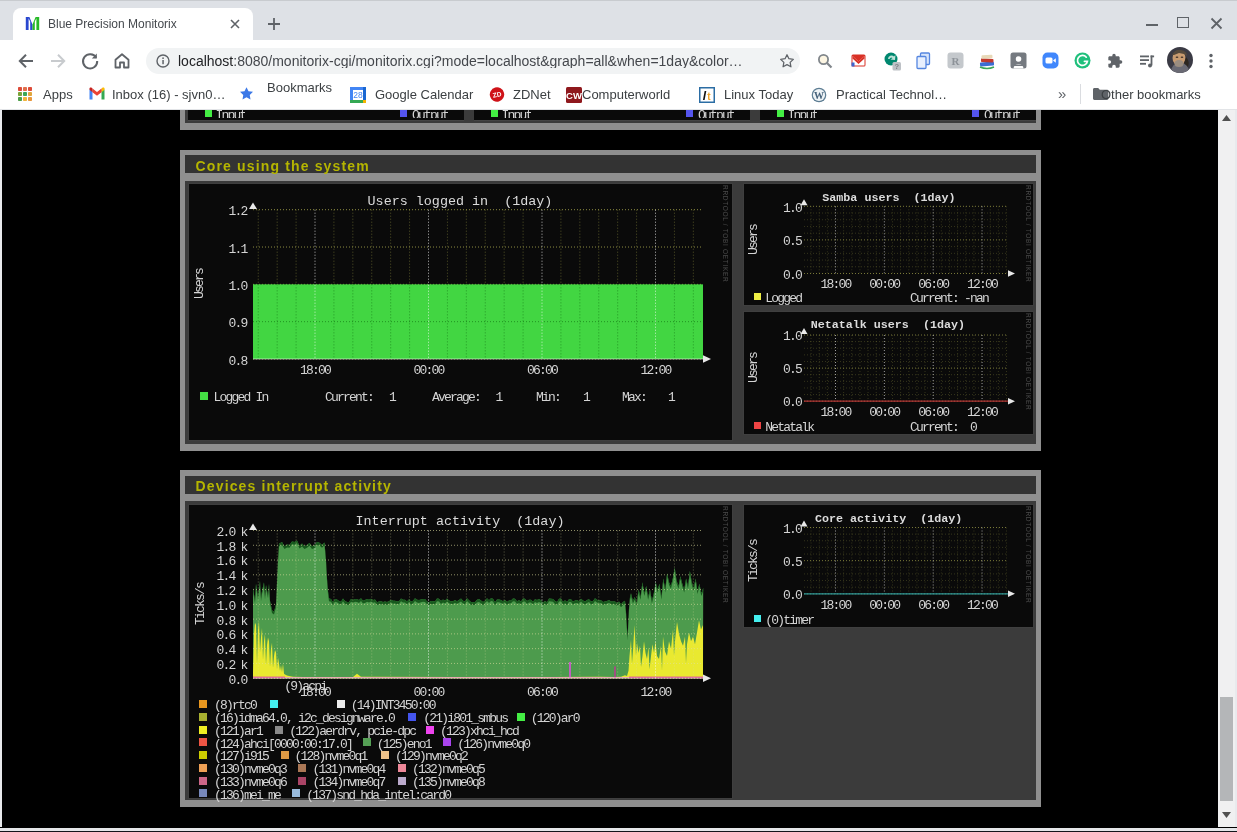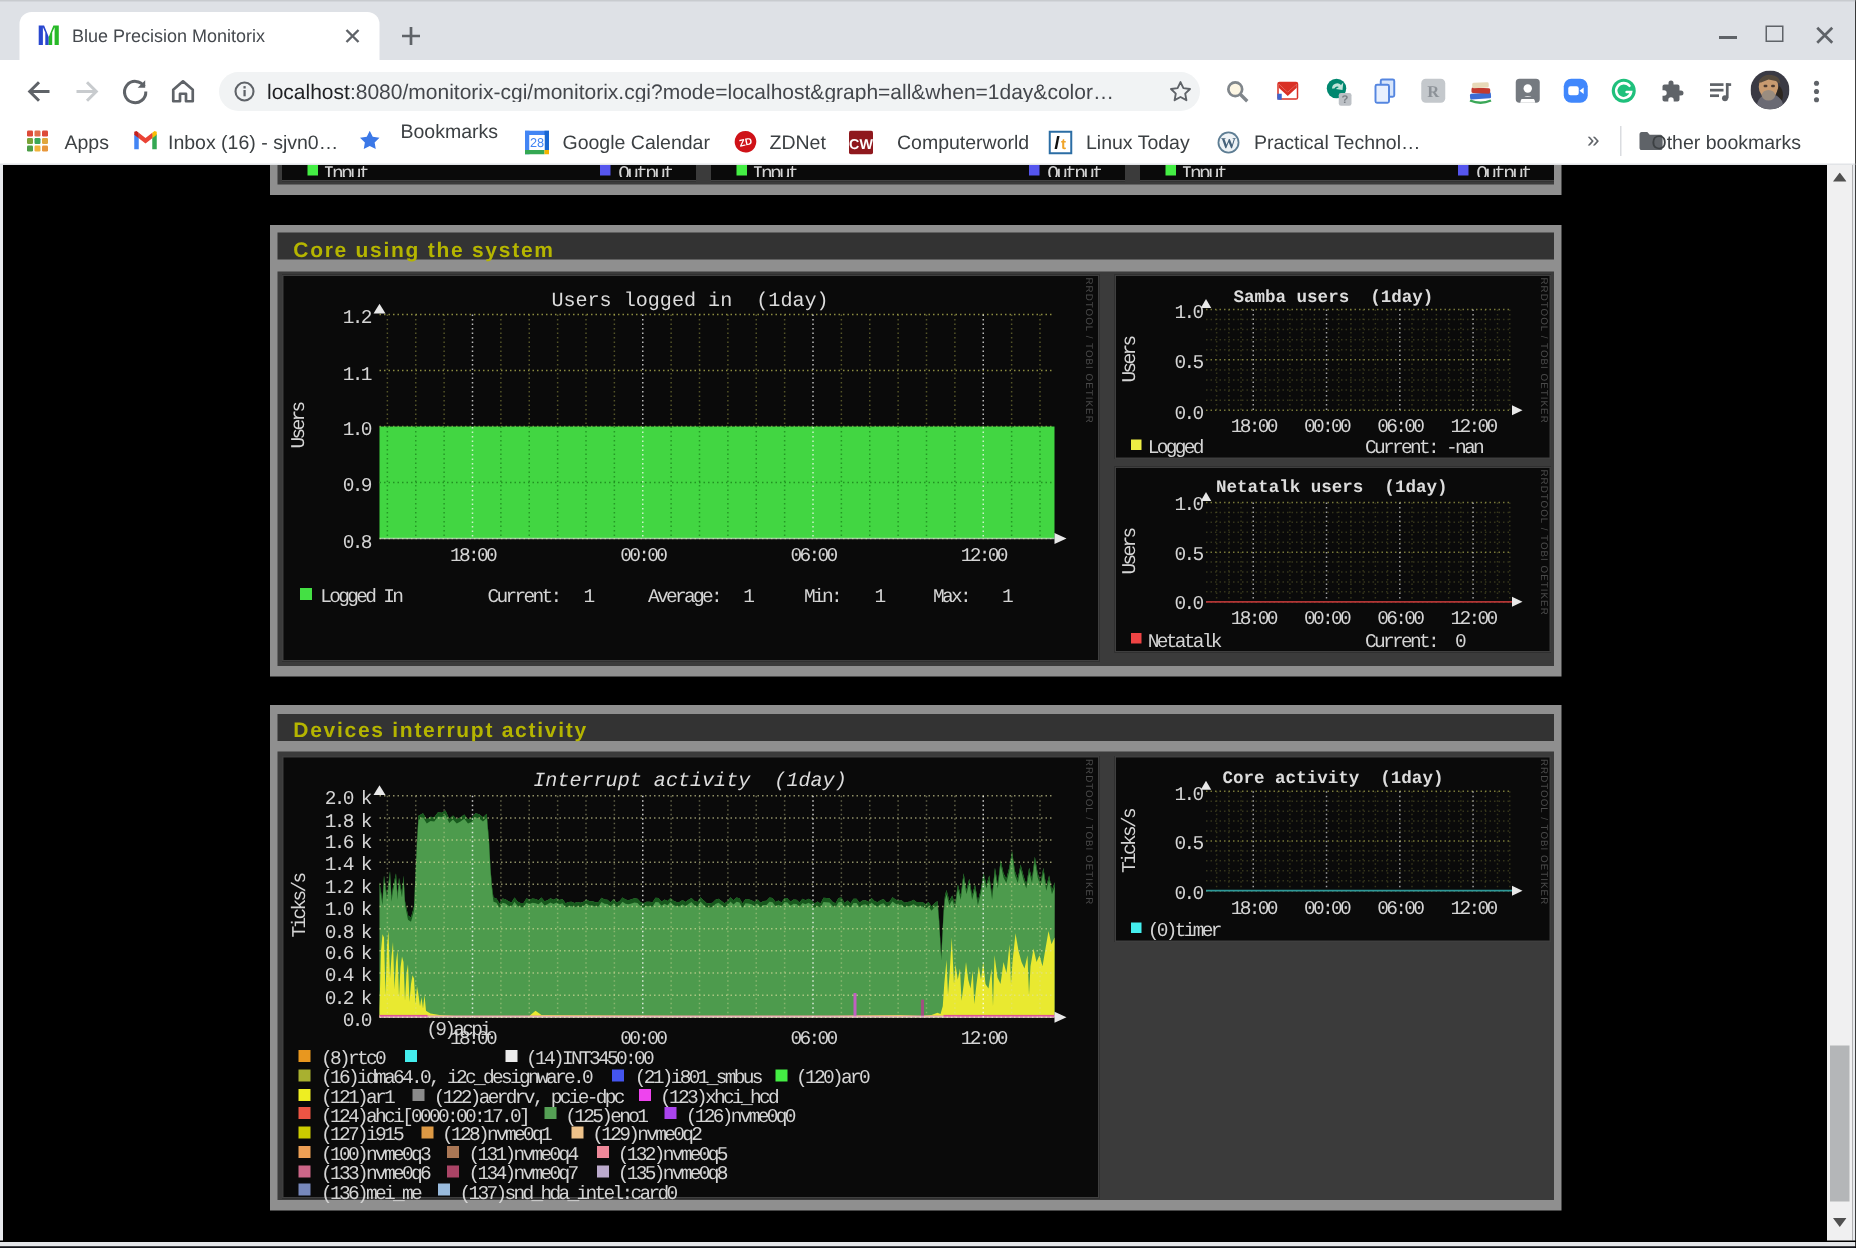--- a/index.html
+++ b/index.html
@@ -170,21 +170,21 @@
 <div class="bk" style="left:375px;top:87.5px;">Google Calendar</div>
 <svg style="left:489px;top:87px" width="16" height="15" viewBox="0 0 16 15">
 <circle cx="8" cy="7.5" r="7.2" fill="#cf1218" transform="rotate(-15 8 7.5)"></circle>
 <text x="8" y="10" font-family="Liberation Sans" font-size="6.5" fill="#fff" text-anchor="middle" font-weight="bold" transform="rotate(-12 8 7.5)">ZD</text>
   </svg>
 <div class="bk" style="left:513px;top:87.5px;">ZDNet</div>
 <svg style="left:566px;top:86.5px" width="16" height="16" viewBox="0 0 16 16">
 <rect x="0" y="0" width="16" height="16" rx="1.5" fill="#8f181d"></rect>
 <text x="8" y="12" font-family="Liberation Sans" font-size="9.5" fill="#fff" text-anchor="middle" font-weight="bold">CW</text>
   </svg>
-<div class="bk" style="left:598px;top:87.5px;">Computerworld</div>
+<div class="bk" style="left:582px;top:87.5px;">Computerworld</div>
 <svg style="left:699px;top:86.5px" width="16" height="16" viewBox="0 0 16 16">
 <rect x="0.75" y="0.75" width="14.5" height="14.5" fill="#fff" stroke="#2b6da4" stroke-width="1.5"></rect>
 <text x="5.5" y="12.5" font-family="Liberation Sans" font-size="12" fill="#111" text-anchor="middle" font-weight="bold" font-style="italic">l</text>
 <text x="10" y="12.5" font-family="Liberation Sans" font-size="10" fill="#f0a428" text-anchor="middle" font-weight="bold">t</text>
   </svg>
 <div class="bk" style="left:724px;top:87.5px;">Linux Today</div>
 <svg style="left:811px;top:86.5px" width="16" height="16" viewBox="0 0 16 16">
 <circle cx="8" cy="8" r="7.3" fill="#5d7d93"></circle>
 <circle cx="8" cy="8" r="6.1" fill="#eef3f6"></circle>
 <text x="8" y="11.6" font-family="Liberation Serif" font-size="10" fill="#46627a" text-anchor="middle" font-weight="bold">W</text>
@@ -404,21 +404,21 @@
   </svg>
 <div style="left:753.5px;top:421.9px;width:7px;height:7px;background:#ee4444"></div>
 <div class="m" style="left:765.2px;top:420.5px;">Netatalk</div>
 <div class="m" style="left:910px;top:420.5px;">Current:  0</div>
 <div style="left:1025px;top:312.5px;height:118px;writing-mode:vertical-rl;font-family:'Liberation Sans',sans-serif;font-size:6.5px;letter-spacing:0.7px;color:#4a4a4a;white-space:pre">RRDTOOL / TOBI OETIKER</div>
 <div style="left:180px;top:469.7px;width:861px;height:337.1px;background:#8f8f8f"></div>
 <div style="left:185px;top:475.59999999999997px;width:851px;height:18px;background:#333333"></div>
 <div class="hdr" style="left:195.5px;top:479.0px;">Devices interrupt activity</div>
 <div style="left:185px;top:500.9px;width:851px;height:299.1px;background:#3b3b3b"></div>
 <div style="left:188px;top:504px;width:545px;height:294.5px;background:#0a0a0a;border:1px solid #3f3f3f"></div>
-<div class="mt" style="left:460px;top:515.1px;transform:translateX(-50%);font-style:italic;">Interrupt activity  (1day)</div>
+<div class="mt" style="left:460px;top:515.1px;transform:translateX(-50%);">Interrupt activity  (1day)</div>
 <div class="m" style="left:-53.5px;top:525.9px;width:300px;text-align:right;">2.0 k</div>
 <div class="m" style="left:-53.5px;top:540.67px;width:300px;text-align:right;">1.8 k</div>
 <div class="m" style="left:-53.5px;top:555.4399999999999px;width:300px;text-align:right;">1.6 k</div>
 <div class="m" style="left:-53.5px;top:570.2099999999999px;width:300px;text-align:right;">1.4 k</div>
 <div class="m" style="left:-53.5px;top:584.98px;width:300px;text-align:right;">1.2 k</div>
 <div class="m" style="left:-53.5px;top:599.75px;width:300px;text-align:right;">1.0 k</div>
 <div class="m" style="left:-53.5px;top:614.52px;width:300px;text-align:right;">0.8 k</div>
 <div class="m" style="left:-53.5px;top:629.29px;width:300px;text-align:right;">0.6 k</div>
 <div class="m" style="left:-53.5px;top:644.06px;width:300px;text-align:right;">0.4 k</div>
 <div class="m" style="left:-53.5px;top:658.83px;width:300px;text-align:right;">0.2 k</div>
@@ -500,21 +500,21 @@
 <div class="m" style="left:376.8px;top:737.5900000000001px;">(125)eno1</div>
 <div style="left:443.2px;top:738.3900000000001px;width:8px;height:8px;background:#aa44ee"></div>
 <div class="m" style="left:457.2px;top:737.5900000000001px;">(126)nvme0q0</div>
 <div style="left:199.3px;top:751.12px;width:8px;height:8px;background:#cccc00"></div>
 <div class="m" style="left:214px;top:750.32px;">(127)i915</div>
 <div style="left:280.7px;top:751.12px;width:8px;height:8px;background:#dd9944"></div>
 <div class="m" style="left:294.6px;top:750.32px;">(128)nvme0q1</div>
 <div style="left:380.9px;top:751.12px;width:8px;height:8px;background:#eec28a"></div>
 <div class="m" style="left:394.9px;top:750.32px;">(129)nvme0q2</div>
 <div style="left:199.3px;top:763.85px;width:8px;height:8px;background:#eea055"></div>
-<div class="m" style="left:214px;top:763.0500000000001px;">(100)nvme0q3</div>
+<div class="m" style="left:214px;top:763.0500000000001px;">(130)nvme0q3</div>
 <div style="left:298.4px;top:763.85px;width:8px;height:8px;background:#aa7755"></div>
 <div class="m" style="left:312.4px;top:763.0500000000001px;">(131)nvme0q4</div>
 <div style="left:397.9px;top:763.85px;width:8px;height:8px;background:#ee8899"></div>
 <div class="m" style="left:411.9px;top:763.0500000000001px;">(132)nvme0q5</div>
 <div style="left:199.3px;top:776.58px;width:8px;height:8px;background:#cc6688"></div>
 <div class="m" style="left:214px;top:775.7800000000001px;">(133)nvme0q6</div>
 <div style="left:298.4px;top:776.58px;width:8px;height:8px;background:#aa4466"></div>
 <div class="m" style="left:312.4px;top:775.7800000000001px;">(134)nvme0q7</div>
 <div style="left:397.9px;top:776.58px;width:8px;height:8px;background:#bbaacc"></div>
 <div class="m" style="left:411.9px;top:775.7800000000001px;">(135)nvme0q8</div>

